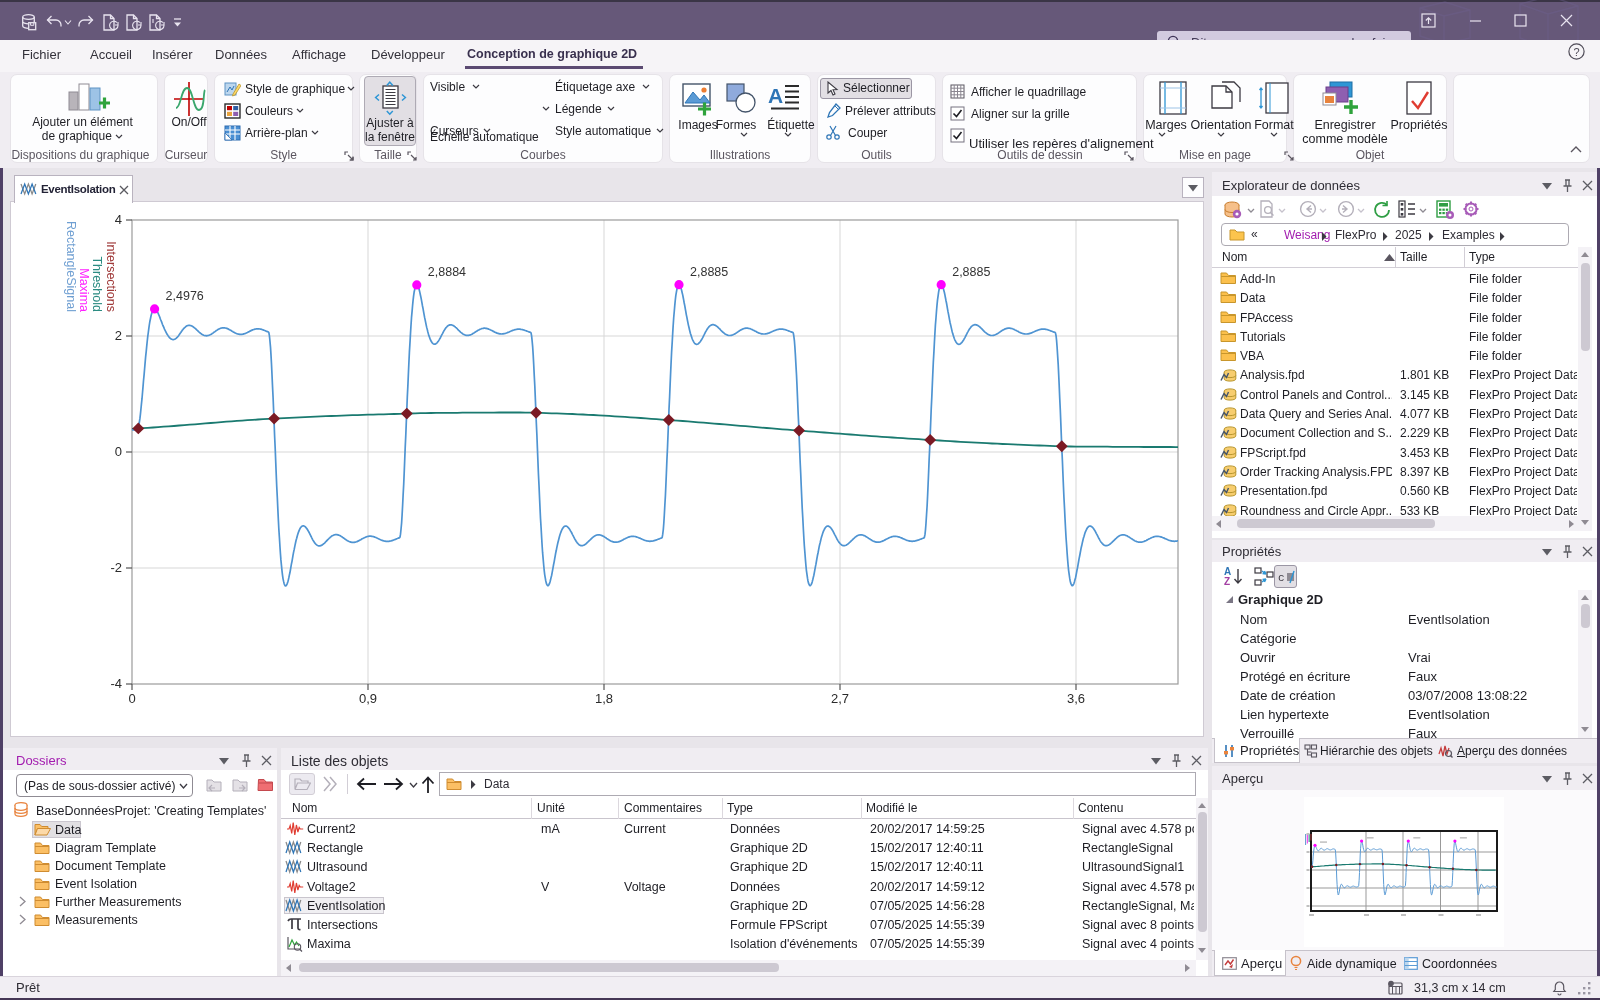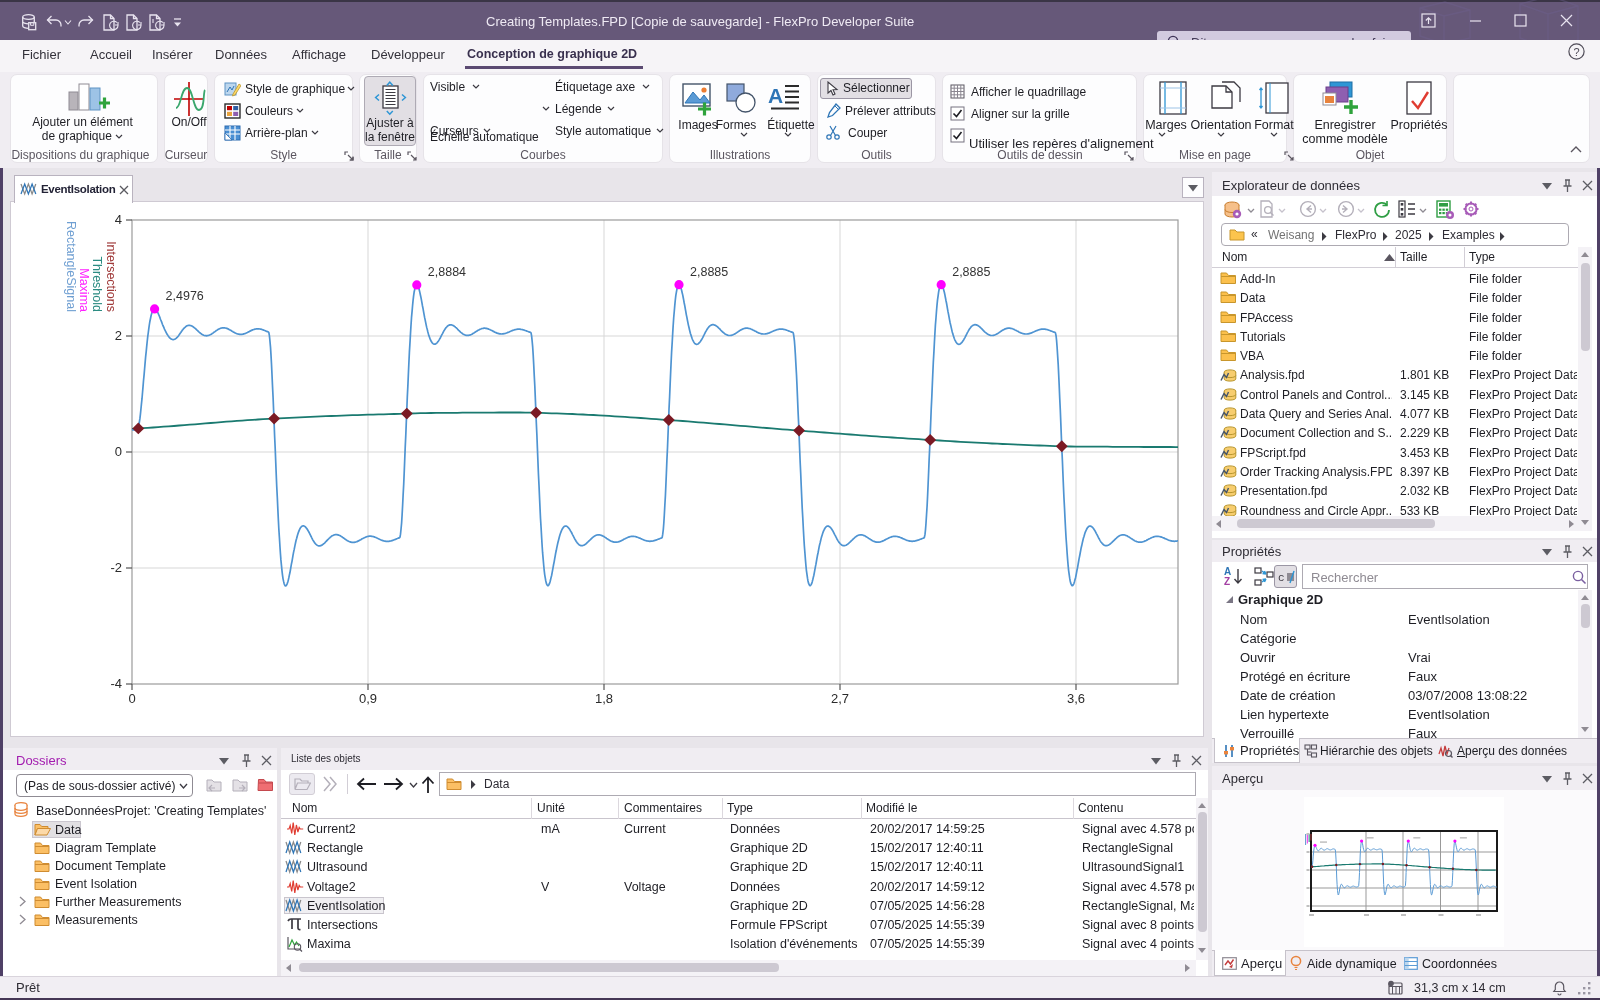--- a/index.html
+++ b/index.html
@@ -56,21 +56,20 @@
       <g transform="translate(132,0)">
           <path d="M0 1 h6.5 l3.5 3.5 V16 H0 Z"></path>
           <path d="M6.5 1 v3.5 H10"></path>
           <path d="M3 5 v4" stroke-width="1.1"></path>
           <path d="M12.8 8.5 a4.2 4.2 0 1 0 1.2 3 M14 8 v3 h-3" stroke-width="1.15"></path>
         </g>
       <path d="M156 5 h7" stroke-width="1.3"></path>
         <path d="M156 8.5 h7 l-3.5 4 Z" fill="#e9e4f0" stroke="none"></path>
     </g>
   </svg>
-  <div class="abs" style="left:486px;top:14px;width:440px;color:#efeaf4;font-size:13px;">Creating Templates.FPD [Copie de sauvegarde] - FlexPro Developer Suite</div>
 
   <div class="abs" style="left:1157px;top:10px;width:254px;height:23px;background:#d2cadf;border-radius:3px;margin-top:21px;">
     <svg class="abs" style="left:10px;top:4px;" width="15" height="15" viewBox="0 0 15 15">
         <circle cx="6" cy="6" r="4.6" fill="none" stroke="#3f3458" stroke-width="1.4"></circle>
         <path d="M9.5 9.5 L13.5 13.5" stroke="#3f3458" stroke-width="1.6"></path>
       </svg>
     <div class="abs" style="left:34px;top:4px;color:#433a57;font-size:13px;">Dites-nous ce que vous voulez faire.</div>
   </div>
 
   <svg class="abs" style="left:1418px;top:11px;" width="170" height="20" viewBox="0 0 170 20">
@@ -518,21 +517,21 @@
           <path d="M8 0.5 v3 M8 12.5 v3 M0.5 8 h3 M12.5 8 h3 M2.7 2.7 l2.1 2.1 M11.2 11.2 l2.1 2.1 M13.3 2.7 l-2.1 2.1 M4.8 11.2 l-2.1 2.1"></path>
         </g>
       </g>
   </svg>
 
   <div class="abs" style="left:9px;top:51px;width:348px;height:23px;background:#fff;border:1px solid #adaab2;border-radius:4px;">
     <svg class="abs" style="left:7px;top:4px;" width="16" height="13" viewBox="0 0 16 13">
         <path d="M1 2 h5 l2 2 h7 v8 h-14 Z" fill="#fcc44d" stroke="#c8962c"></path>
       </svg>
     <div class="abs" style="left:29px;top:3px;color:#2e2c34;">«</div>
-    <div class="abs" style="left:46px;top:4px;color:#737373;text-align:right;">Weisang</div>
+    <div class="abs" style="left:62px;top:4px;color:#a21caf;text-align:right;">Weisang</div>
     <svg class="abs" style="left:99px;top:8px;" width="6" height="9" viewBox="0 0 6 9">
         <path d="M1 0 l4.5 4.5 L1 9" fill="#3c3a42"></path>
       </svg>
     <div class="abs" style="left:113px;top:4px;color:#2e2c34;">FlexPro</div>
     <svg class="abs" style="left:160px;top:8px;" width="6" height="9" viewBox="0 0 6 9">
         <path d="M1 0 l4.5 4.5 L1 9" fill="#3c3a42"></path>
       </svg>
     <div class="abs" style="left:173px;top:4px;color:#2e2c34;">2025</div>
     <svg class="abs" style="left:206px;top:8px;" width="6" height="9" viewBox="0 0 6 9">
         <path d="M1 0 l4.5 4.5 L1 9" fill="#3c3a42"></path>
@@ -638,21 +637,21 @@
 <div class="abs row" style="left:28px;top:197px;width:152px;">Order Tracking Analysis.FPD</div>
 <div class="abs row" style="left:188px;top:197px;width:62px;">8.397 KB</div>
 <div class="abs row" style="left:257px;top:197px;width:108px;">FlexPro Project Data</div>
 <svg class="abs" style="left:8px;top:215px;" width="17" height="15" viewBox="0 0 17 15">
         <ellipse cx="10" cy="4" rx="5.8" ry="2.1" fill="#f7cd6e" stroke="#b8962e"></ellipse>
         <path d="M4.2 4 V11 a5.8 2.1 0 0 0 11.6 0 V4" fill="#f7cd6e" stroke="#b8962e"></path>
         <path d="M4.2 7.5 a5.8 2.1 0 0 0 11.6 0" fill="none" stroke="#b8962e"></path>
         <path d="M1 12.5 L4 6.5 L6.5 9.5 L8.5 5" fill="none" stroke="#44546a" stroke-width="1.4"></path>
       </svg>
 <div class="abs row" style="left:28px;top:216px;width:152px;">Presentation.fpd</div>
-<div class="abs row" style="left:188px;top:216px;width:62px;">2.032 KB</div>
+<div class="abs row" style="left:188px;top:216px;width:62px;">0.560 KB</div>
 <div class="abs row" style="left:257px;top:216px;width:108px;">FlexPro Project Data</div>
 <svg class="abs" style="left:8px;top:235px;" width="17" height="15" viewBox="0 0 17 15">
         <ellipse cx="10" cy="4" rx="5.8" ry="2.1" fill="#f7cd6e" stroke="#b8962e"></ellipse>
         <path d="M4.2 4 V11 a5.8 2.1 0 0 0 11.6 0 V4" fill="#f7cd6e" stroke="#b8962e"></path>
         <path d="M4.2 7.5 a5.8 2.1 0 0 0 11.6 0" fill="none" stroke="#b8962e"></path>
         <path d="M1 12.5 L4 6.5 L6.5 9.5 L8.5 5" fill="none" stroke="#44546a" stroke-width="1.4"></path>
       </svg>
 <div class="abs row" style="left:28px;top:236px;width:152px;">Roundness and Circle Appr...</div>
 <div class="abs row" style="left:188px;top:236px;width:62px;">533 KB</div>
 <div class="abs row" style="left:257px;top:236px;width:108px;">FlexPro Project Data</div>
@@ -708,27 +707,20 @@
     <g stroke="#2e96d5" fill="none" stroke-width="1.4">
         <path d="M8 5 l4 3 M12 8 l-1.5 -3 M12 8 l-3.5 -0.5"></path>
         <path d="M8 16 l4 -3 M12 13 l-3.5 0.5 M12 13 l-1.5 3"></path>
       </g>
   </svg>
   <div class="abs" style="left:62px;top:25px;width:23px;height:23px;background:#e2dfe4;border:1px solid #9b96a4;border-radius:3px;">
     <svg class="abs" style="left:3px;top:4px;" width="17" height="14" viewBox="0 0 17 14">
         <text x="0" y="11" font-size="11" fill="#3c3a42" font-family="Liberation Mono">c</text>
         <rect x="9" y="3" width="7" height="8" fill="#8f8b93"></rect>
         <path d="M12 13 L16 1" stroke="#2e96d5" stroke-width="1.4"></path>
-      </svg>
-  </div>
-  <div class="abs" style="left:90px;top:24px;width:286px;height:25px;background:#fff;border:1px solid #adaab2;">
-    <div class="abs" style="left:8px;top:5px;color:#8f8b93;font-size:13px;">Rechercher</div>
-    <svg class="abs" style="left:269px;top:5px;" width="15" height="15" viewBox="0 0 15 15">
-        <circle cx="6" cy="6" r="4.6" fill="none" stroke="#7a5fa0" stroke-width="1.4"></circle>
-        <path d="M9.5 9.5 L13.5 13.5" stroke="#7a5fa0" stroke-width="1.6"></path>
       </svg>
   </div>
 
   <svg class="abs" style="left:13px;top:56px;" width="9" height="8" viewBox="0 0 9 8">
       <path d="M8 0 V7 H1 Z" fill="#7a7684"></path>
     </svg>
   <div class="abs" style="left:26px;top:52px;font-weight:bold;font-size:13px;color:#1e1e24;">Graphique 2D</div>
   <div class="abs" style="left:28px;top:72px;font-size:13px;">Nom</div>
     <div class="abs" style="left:196px;top:72px;font-size:13px;">EventIsolation</div>
   <div class="abs" style="left:28px;top:91px;font-size:13px;">Catégorie</div>
@@ -935,21 +927,21 @@
       <path d="M1 1 l5 4.5 L1 10" fill="none" stroke="#8f8b93" stroke-width="1.3"></path>
     </svg>
   <svg class="abs" style="left:31px;top:165px;" width="16" height="14" viewBox="0 0 16 14">
       <path d="M1 2 h5.5 l2 2.5 h6.5 v8 h-14 Z" fill="#fbbf65" stroke="#cf8c31"></path>
       <path d="M1 5.5 h14" stroke="#cf8c31"></path>
     </svg>
   <div class="abs" style="left:52px;top:165px;font-size:12.5px;">Measurements</div>
 </div>
 
 <div class="abs" style="left:281px;top:748px;width:927px;height:228px;background:#f0edf2;">
-  <div class="abs" style="left:10px;top:5px;font-size:10px;color:#2e2c34;">Liste des objets</div>
+  <div class="abs" style="left:10px;top:5px;font-size:14px;color:#2e2c34;">Liste des objets</div>
   <svg class="abs" style="left:870px;top:10px;" width="10" height="7" viewBox="0 0 10 7">
       <path d="M0 0 h10 l-5 6.5 Z" fill="#5c5c63"></path>
     </svg>
   <svg class="abs" style="left:890px;top:6px;" width="11" height="14" viewBox="0 0 11 14">
       <g stroke="#5c5c63" fill="none" stroke-width="1.3">
         <path d="M3 1 h5 M4 1 v6 M7 1 v6 M1.5 7 h8 M5.5 7 v6"></path>
       </g>
     </svg>
   <svg class="abs" style="left:910px;top:7px;" width="11" height="11" viewBox="0 0 11 11">
       <path d="M1 1 L10 10 M10 1 L1 10" stroke="#5c5c63" stroke-width="1.3"></path>

